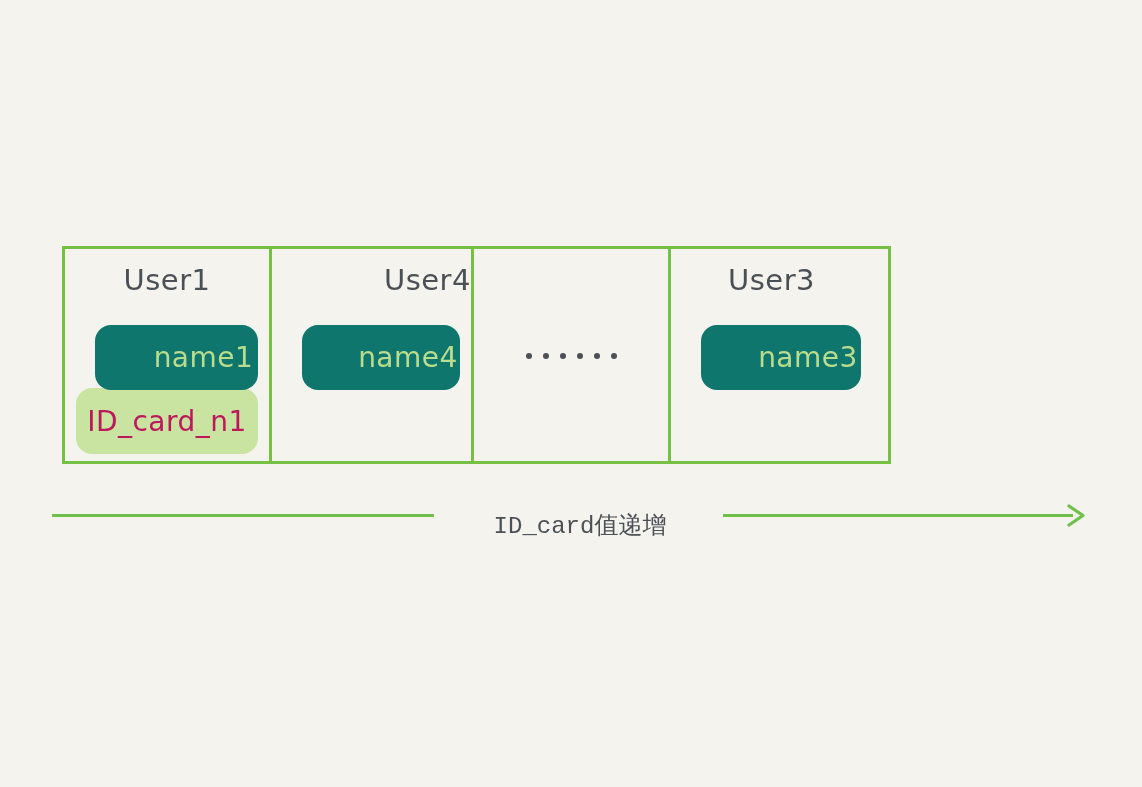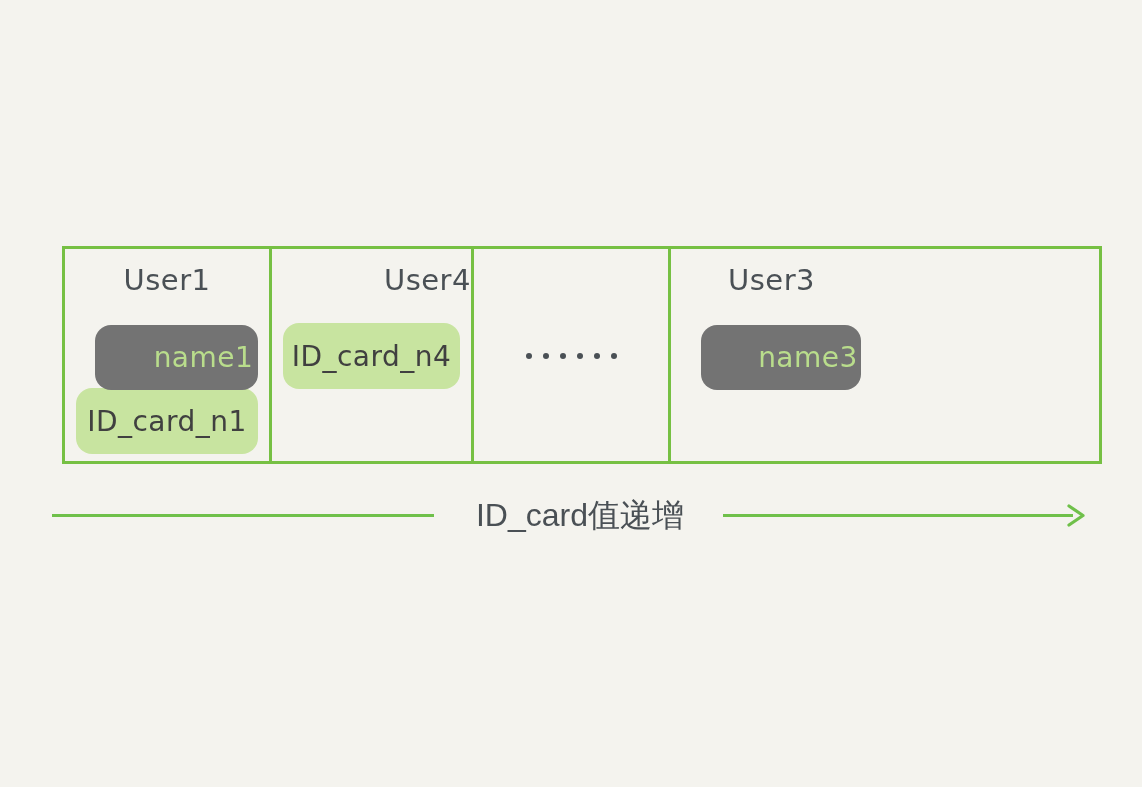--- a/index.html
+++ b/index.html
@@ -20,21 +20,21 @@
     left: 0; top: 0;
     width: 1142px;
     height: 787px;
   }
 
   
   .index-table {
     position: absolute;
     left: 62px;
     top: 246px;
-    width: 1040px;
+    width: 829px;
     height: 218px;
     box-sizing: border-box;
     border: 3px solid #76c043;
     display: flex;
     background: #f4f3ee;
   }
 
   .user-cell {
     box-sizing: border-box;
     border-right: 3px solid #76c043;
@@ -74,33 +74,33 @@
     height: 65px;
     display: flex;
     align-items: center;
     justify-content: center;
     white-space: nowrap;
     font-family: "DejaVu Sans", sans-serif;
     letter-spacing: 0.5px;
   }
 
   .pill-name {
-    background: #737373;
+    background: #0f766e;
     color: #b9dd8c;
     border-radius: 16px;
     font-size: 28px;
     padding-left: 54px;
     position: relative;
     z-index: 2;
     margin-left: 19px;
   }
 
   .pill-id {
     background: #c8e4a0;
-    color: #404040;
+    color: #be185d;
     border-radius: 16px;
     font-size: 28px;
     margin-top: -2px;
     position: relative;
     z-index: 1;
     height: 66px;
   }
 
   
   .ellipsis-cell {
@@ -149,26 +149,26 @@
   .axis-head {
     position: absolute;
     left: 1018px;
     top: 14px;
     width: 26px;
     height: 26px;
   }
   .axis-label {
     position: absolute;
     left: 390px;
-    top: 0px;
+    top: 12px;
     width: 290px;
     text-align: center;
-    font-size: 32px;
+    font-size: 24px;
     color: #4a5055;
-    font-family: Liberation Sans, sans-serif;
+    font-family: Liberation Mono, monospace;
     white-space: nowrap;
     line-height: 54px;
   }
 </style>
 </head>
 <body>
 
 <div id="diagram-root">
 
   <div class="index-table">
@@ -177,21 +177,21 @@
       <div class="user-title">User1</div>
       <div class="pill-stack">
         <div class="pill pill-name">name1</div>
         <div class="pill pill-id">ID_card_n1</div>
       </div>
     </div>
 
     <div class="user-cell cell-w-2">
       <div class="user-title">User4</div>
       <div class="pill-stack">
-        <div class="pill pill-id">ID_card_n4</div>
+        <div class="pill pill-name">name4</div>
       </div>
     </div>
 
     <div class="user-cell cell-w-3 ellipsis-cell">
       <div class="ellipsis-dots">
         <span></span>
         <span></span>
         <span></span>
         <span></span>
         <span></span>

